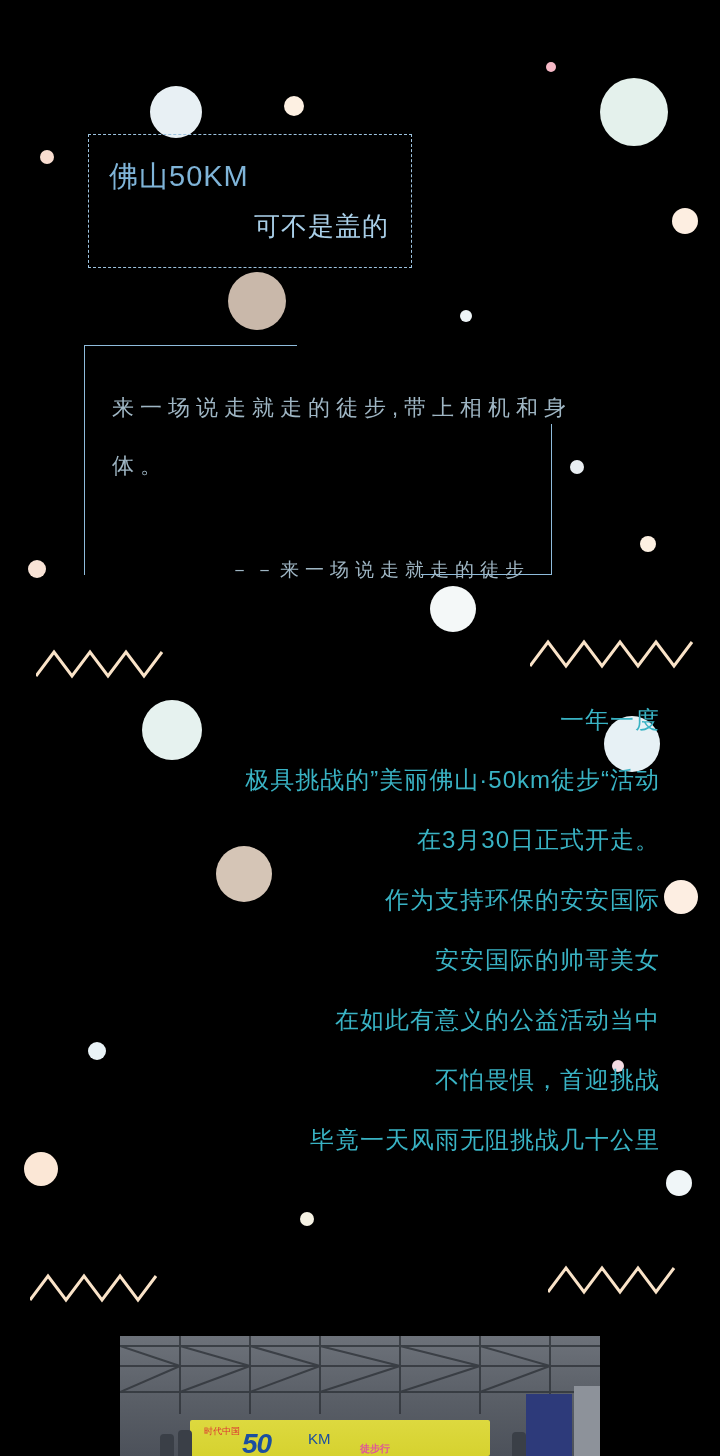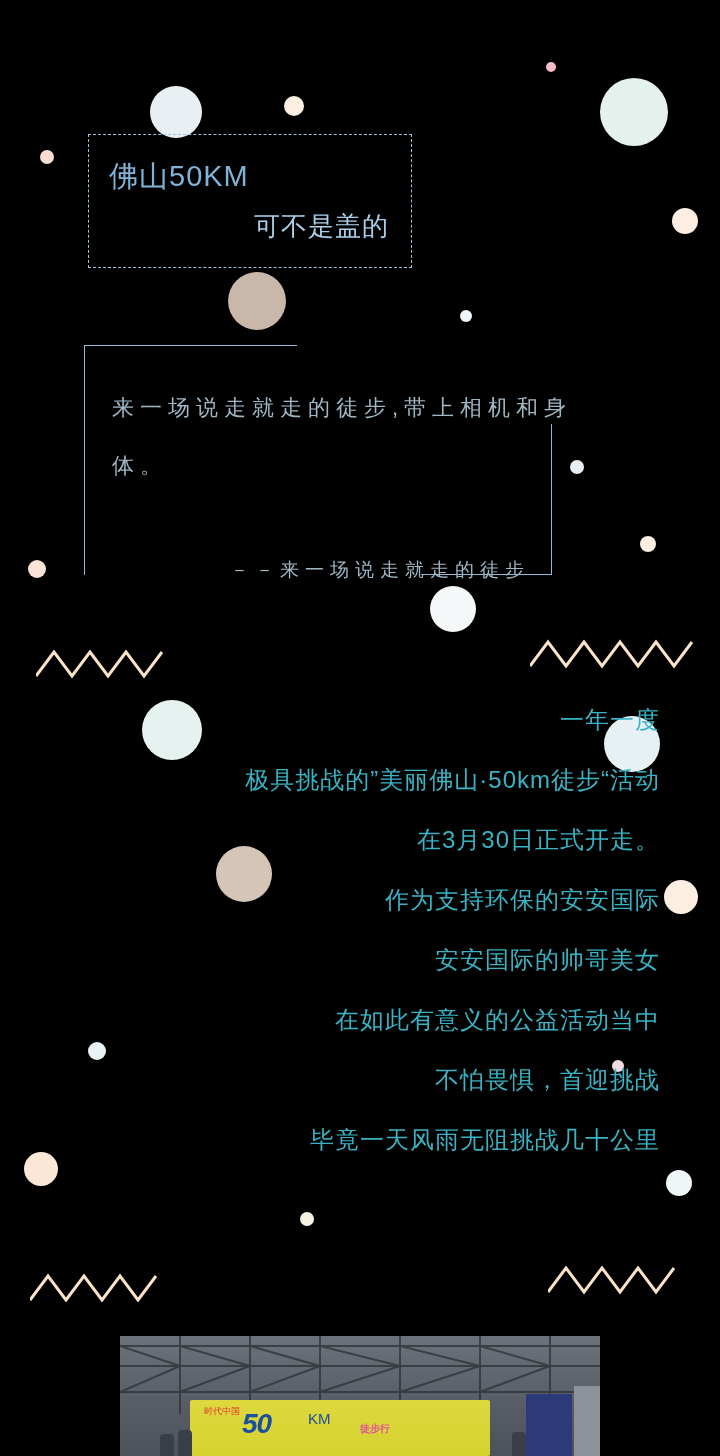--- a/index.html
+++ b/index.html
@@ -154,21 +154,21 @@
     top: 0;
     width: 100%;
     height: 78px;
     opacity: .85;
   }
   .banner {
     position: absolute;
     left: 70px;
     bottom: 0;
     width: 300px;
-    height: 56px;
+    height: 36px;
     background: linear-gradient(180deg,#ddd93f 0%, #d6d22f 100%);
     border-radius: 2px;
   }
   .banner .big {
     position: absolute;
     left: 52px;
     top: 8px;
     font-size: 28px;
     font-weight: bold;
     font-style: italic;

